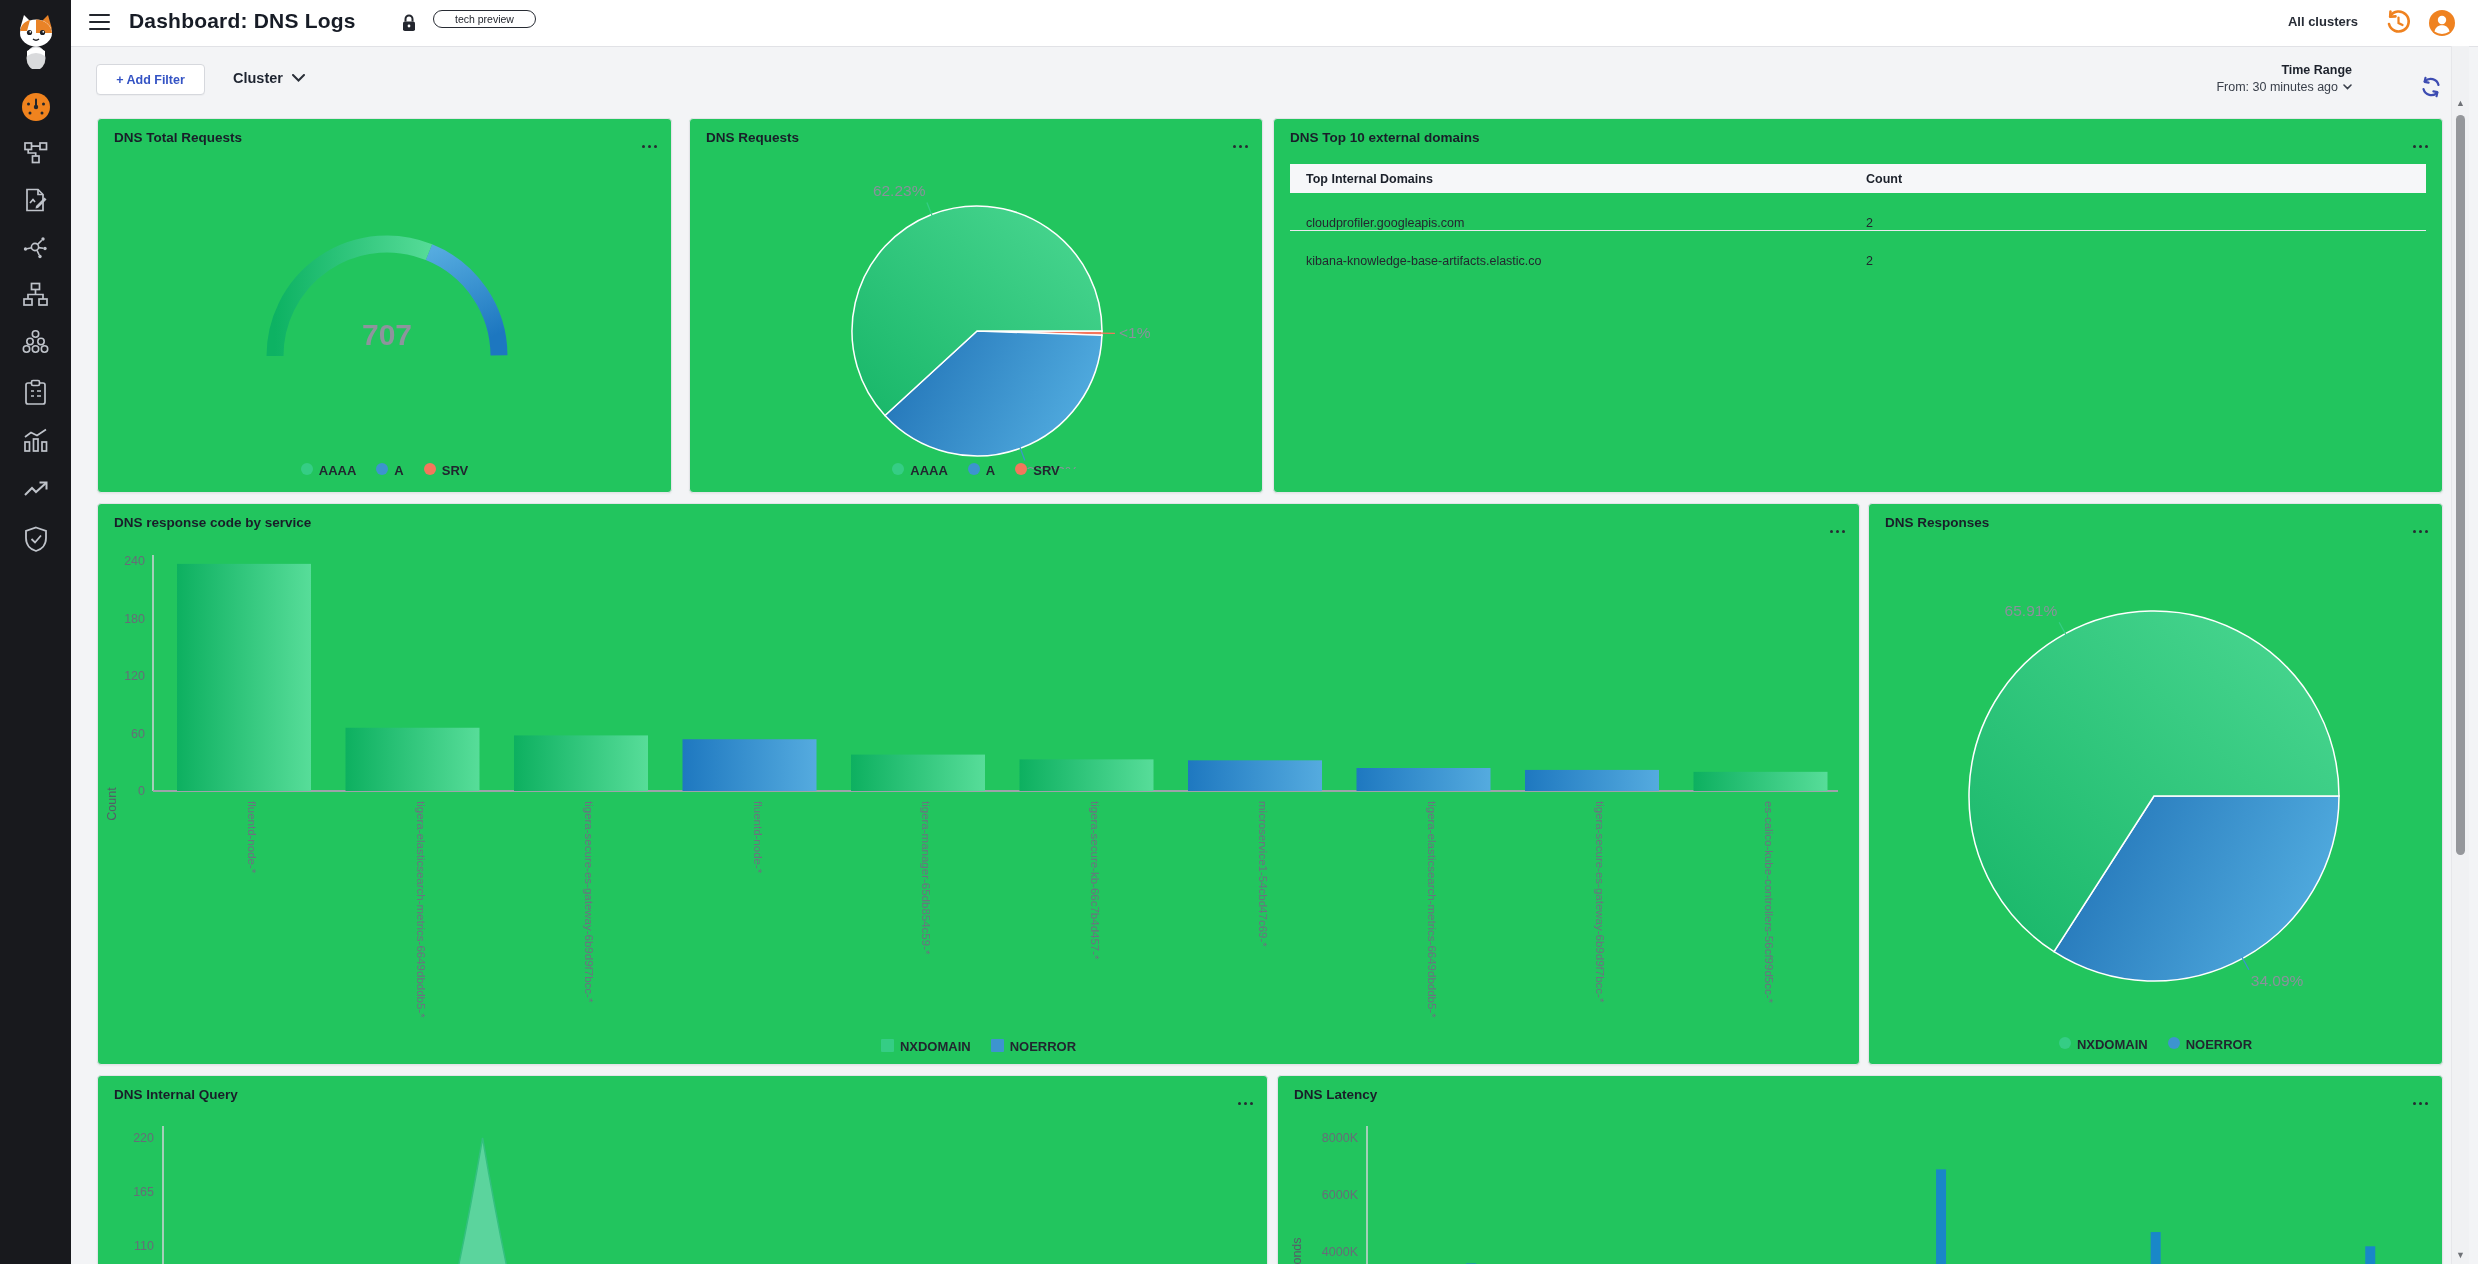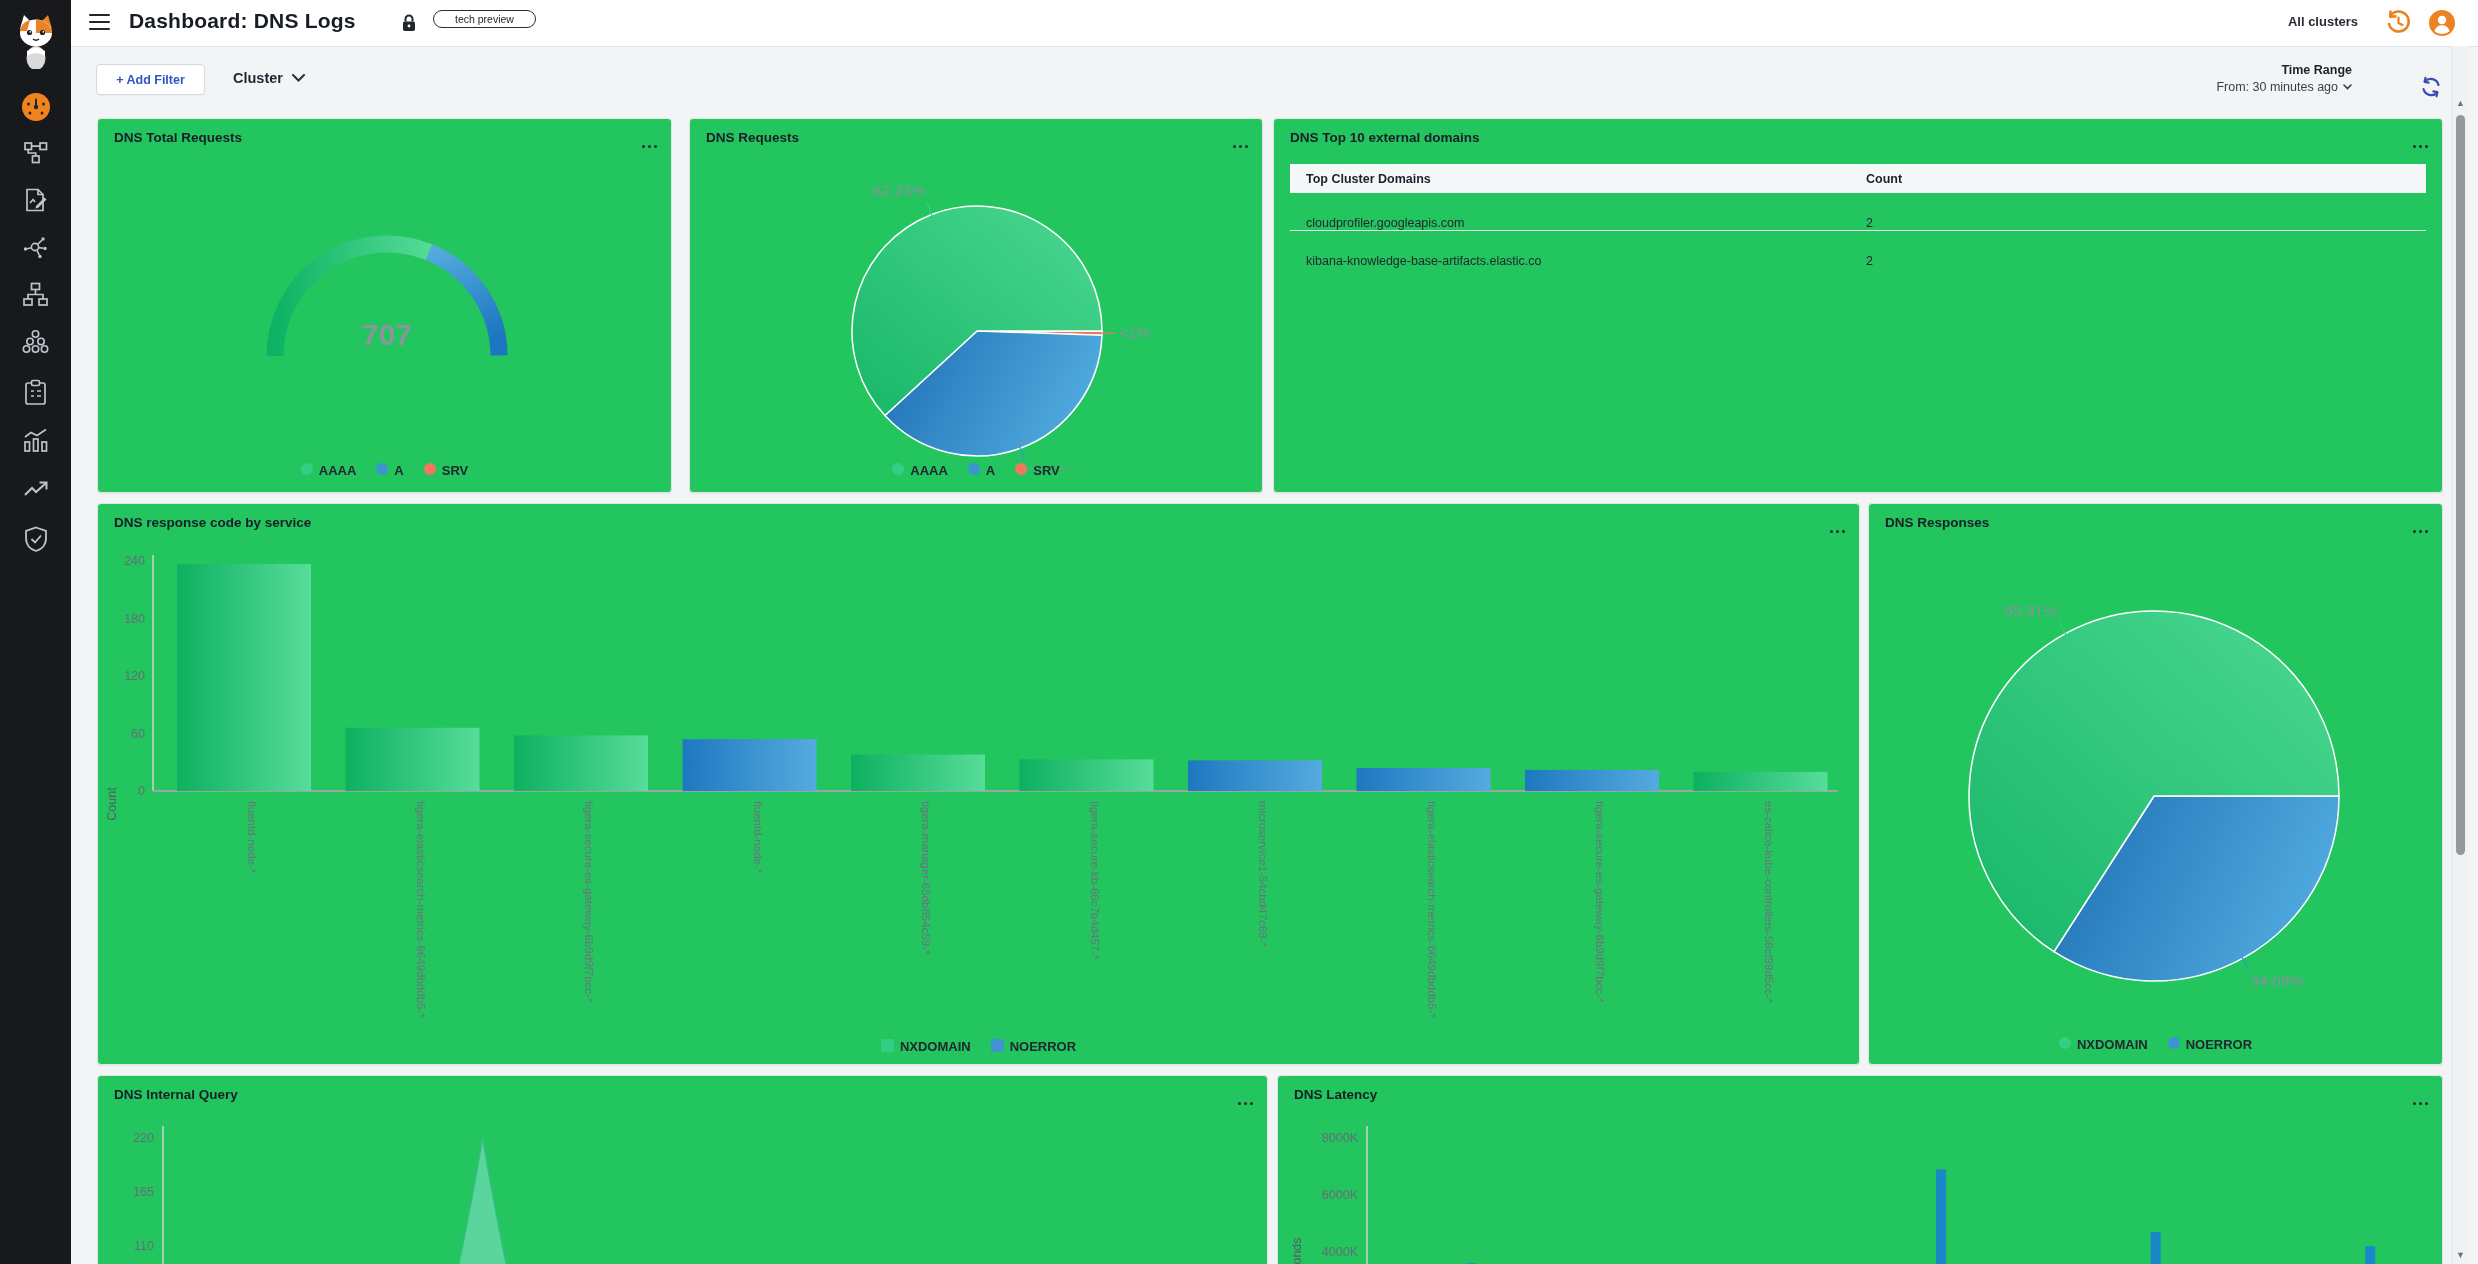--- a/index.html
+++ b/index.html
@@ -297,21 +297,21 @@
         <span>SRV</span>
       </span>
     </div>
 </section>
 
 <section class="panel" style="left:1273px;top:118px;width:1168px;height:373px">
   <div class="panel-title">DNS Top 10 external domains</div>
   <div class="dots"><i></i><i></i><i></i></div>
   <div class="tbl" id="domains-table">
       <div class="thead">
-        <span class="c1">Top Cluster Domains</span>
+        <span class="c1">Top Internal Domains</span>
                <span class="c2">Count</span>
       </div>
       <div class="trow">
         <span class="c1">cloudprofiler.googleapis.com</span>
         <span class="c2">2</span>
       </div>
       <div class="trow">
         <span class="c1">kibana-knowledge-base-artifacts.elastic.co</span>
         <span class="c2">2</span>
       </div>

